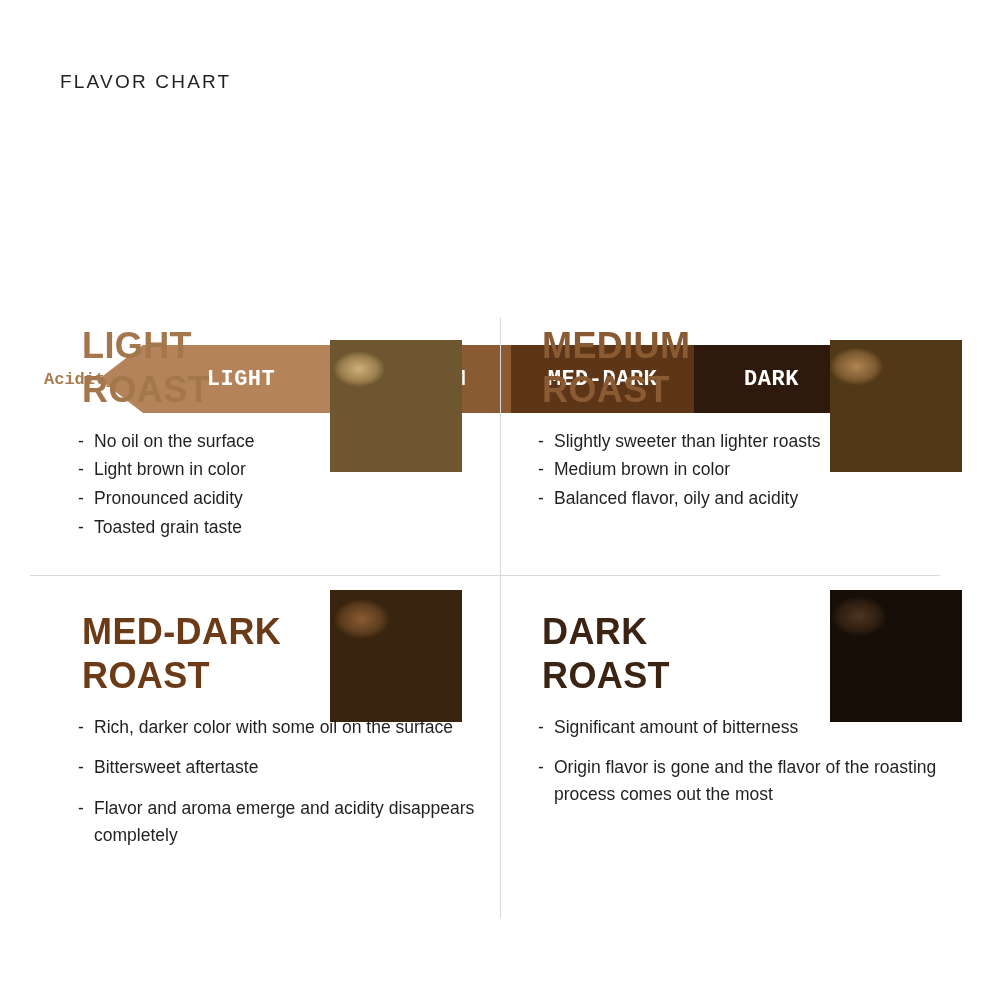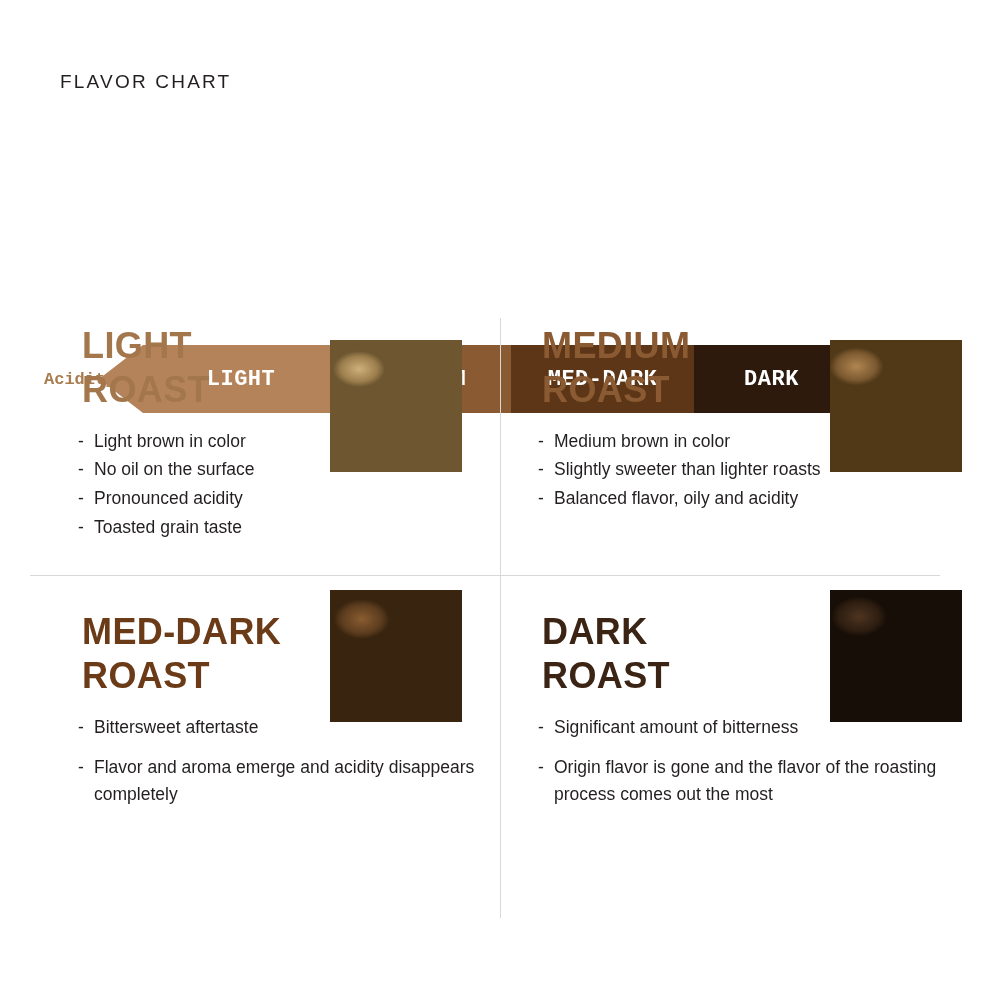--- a/index.html
+++ b/index.html
@@ -317,45 +317,46 @@
   <div class="bean-photo photo-br">
     <div class="tex tex-dark"></div>
   </div>
 
   <div class="quad q-tl">
     <h2 class="roast-name color-light">
       <span class="ln">LIGHT</span>
       <span class="ln">ROAST</span>
     </h2>
     <ul class="bullets">
+      <li>No oil on the surface</li>
       <li>Light brown in color</li>
-      <li>No oil on the surface</li>
       <li>Pronounced acidity</li>
       <li>Toasted grain taste</li>
     </ul>
   </div>
 
   <div class="quad q-tr">
     <h2 class="roast-name color-medium">
       <span class="ln">MEDIUM</span>
       <span class="ln">ROAST</span>
     </h2>
     <ul class="bullets">
+      <li>Slightly sweeter than lighter roasts</li>
       <li>Medium brown in color</li>
-      <li>Slightly sweeter than lighter roasts</li>
       <li>Balanced flavor, oily and acidity</li>
     </ul>
   </div>
 
   <div class="quad q-bl">
     <h2 class="roast-name color-meddark">
       <span class="ln">MED-DARK</span>
       <span class="ln">ROAST</span>
     </h2>
     <ul class="bullets loose">
+      <li>Rich, darker color with some oil on the surface</li>
       <li>Bittersweet aftertaste</li>
       <li>Flavor and aroma emerge and acidity disappears completely</li>
     </ul>
   </div>
 
   <div class="quad q-br">
     <h2 class="roast-name color-dark">
       <span class="ln">DARK</span>
       <span class="ln">ROAST</span>
     </h2>

